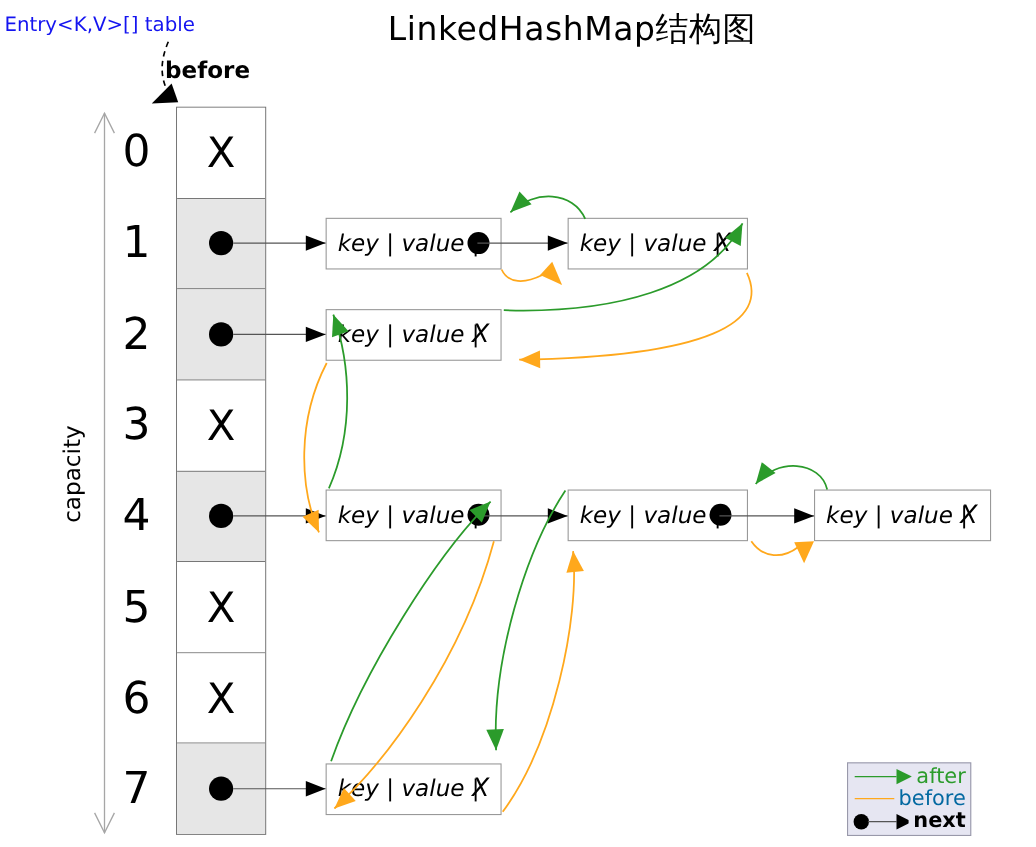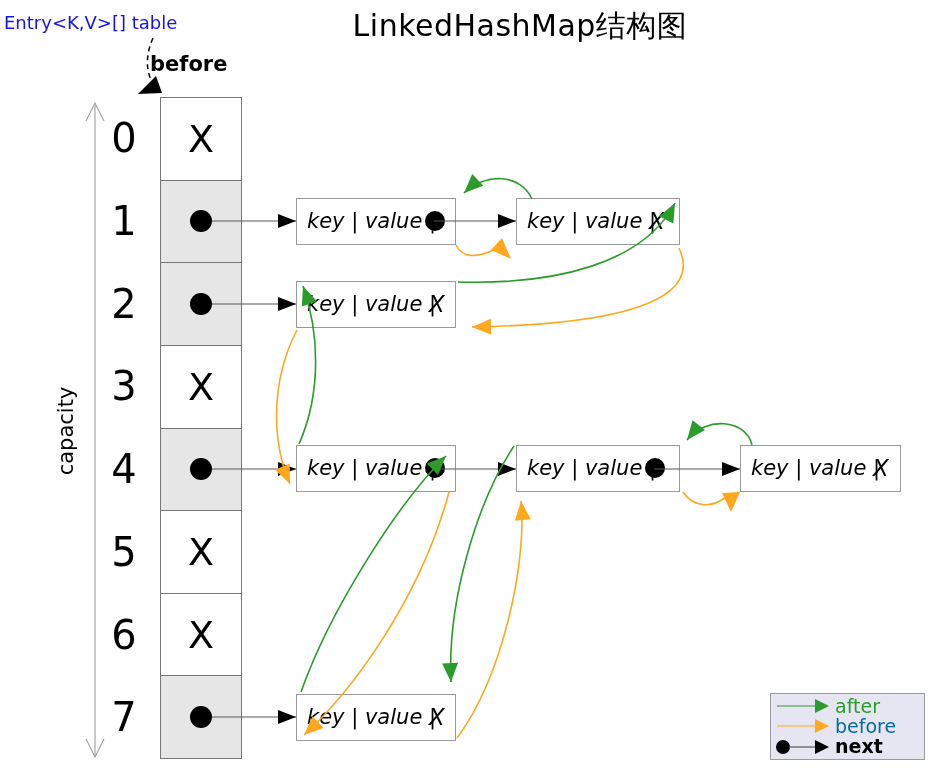--- a/index.html
+++ b/index.html
@@ -21,21 +21,21 @@
   .cell-dot{width:22px;height:22px;border-radius:50%;background:#000;}
   .idx{position:absolute;left:96px;width:56px;text-align:center;font-size:40px;}
   .node{position:absolute;height:47px;background:#fff;border:1px solid #999;
         box-sizing:border-box;}
   .node .nlabel{position:absolute;left:10px;top:0;height:45px;line-height:45px;
         font-style:italic;font-size:21px;white-space:pre;}
   .node .ndot{position:absolute;left:128px;top:12px;width:20px;height:20px;
         border-radius:50%;background:#000;}
   .node .nx{position:absolute;left:132px;top:0;height:45px;line-height:45px;
         font-style:italic;font-size:23px;}
-  .legend{position:absolute;left:770px;top:693px;width:155px;height:67px;background:var(--legendbg);
+  .legend{position:absolute;left:770px;top:693px;width:113px;height:67px;background:var(--legendbg);
         border:1px solid #99a;box-sizing:border-box;display:flex;flex-direction:column;
         justify-content:space-around;padding:2px 4px;}
   .legend-row{display:flex;align-items:center;gap:4px;height:20px;}
   .legend-row .ltxt{font-size:19px;line-height:1;}
   svg.arrows{position:absolute;left:0;top:0;pointer-events:none;}
   .pa{fill:none;stroke:var(--green);stroke-width:1.6;}
   .pb{fill:none;stroke:var(--orange);stroke-width:1.6;}
   .pn{fill:none;stroke:#555;stroke-width:1;}
   .axis{fill:none;stroke:#a6a6a6;stroke-width:1.2;}
   .dashp{fill:none;stroke:#000;stroke-width:1.5;stroke-dasharray:5 4;}

